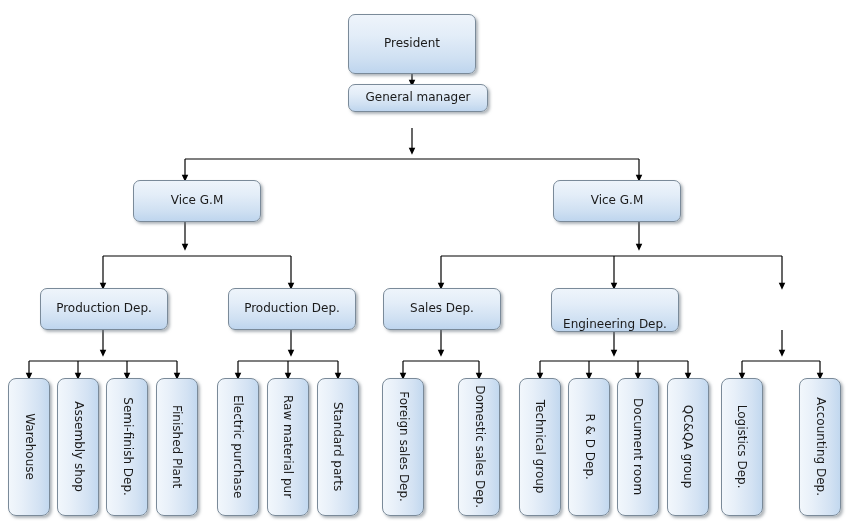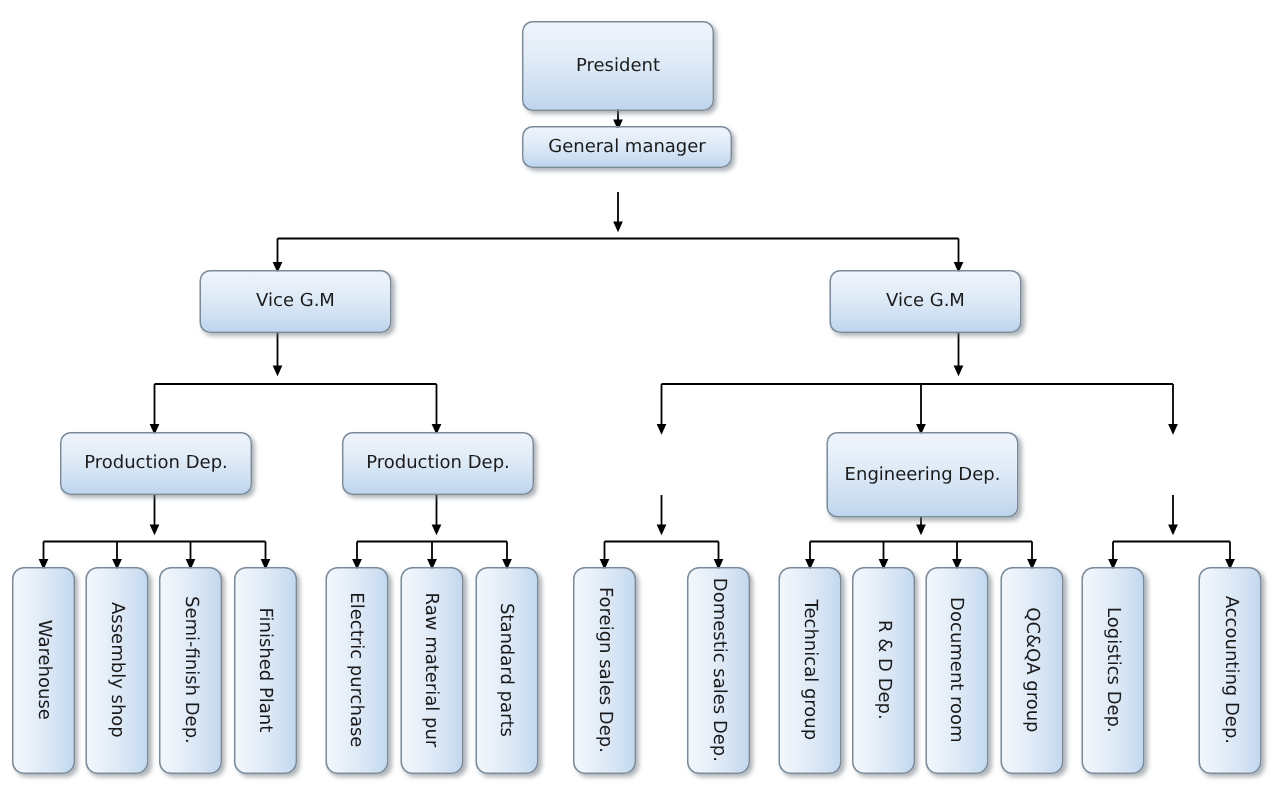--- a/index.html
+++ b/index.html
@@ -142,22 +142,25 @@
   </div>
 
   <div class="node h" style="left:40px; top:288px; width:128px; height:42px;">
     <span class="hlabel">Production Dep.</span>
   </div>
 
   <div class="node h" style="left:228px; top:288px; width:128px; height:42px;">
     <span class="hlabel">Production Dep.</span>
   </div>
 
-
-  <div class="node h" style="left:551px; top:288px; width:128px; height:57px;">
+  <div class="node h" style="left:383px; top:288px; width:118px; height:42px;">
+    <span class="hlabel">Sales Dep.</span>
+  </div>
+
+  <div class="node h" style="left:551px; top:288px; width:128px; height:44px;align-items:flex-end;">
     <span class="hlabel">Engineering Dep.</span>
   </div>
 
 
   <div class="node v" style="left:8px; top:378px; width:42px; height:138px;">
     <span class="vlabel">Warehouse</span>
   </div>
 
   <div class="node v" style="left:57px; top:378px; width:42px; height:138px;">
     <span class="vlabel">Assembly shop</span>

